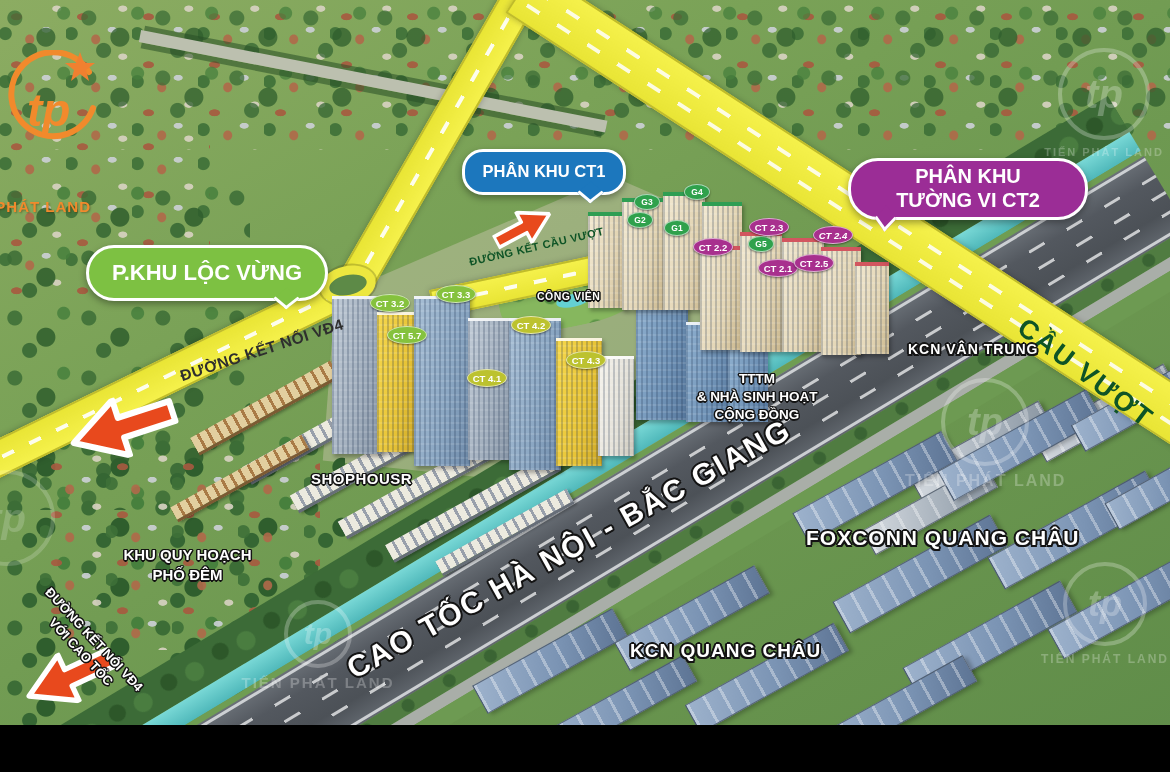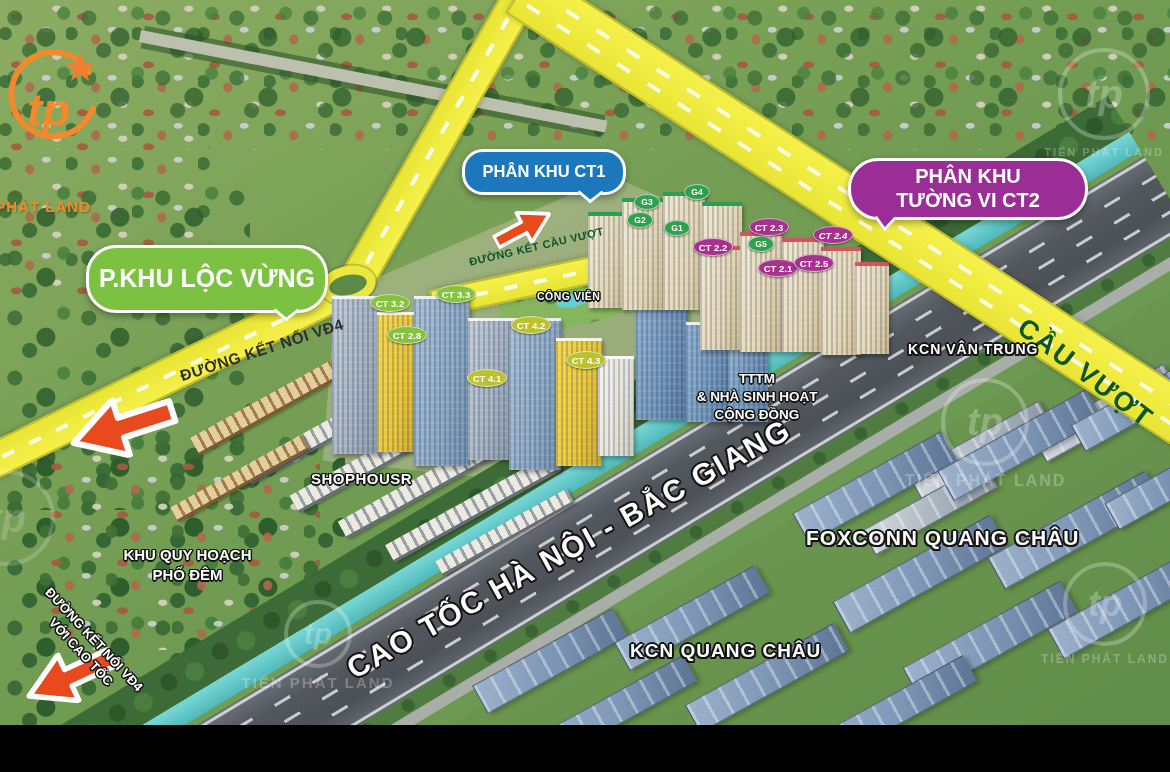--- a/index.html
+++ b/index.html
@@ -271,36 +271,36 @@
   <div class="badge bG" style="left:664px;top:220px;">G1</div>
 
   <div class="badge bM" style="left:693px;top:238px;">CT 2.2</div>
   <div class="badge bM" style="left:749px;top:218px;">CT 2.3</div>
   <div class="badge bM" style="left:813px;top:226px;font-style:italic;">CT 2.4</div>
   <div class="badge bM" style="left:758px;top:259px;">CT 2.1</div>
   <div class="badge bM" style="left:794px;top:254px;">CT 2.5</div>
 
   <div class="badge bL" style="left:370px;top:294px;">CT 3.2</div>
   <div class="badge bL" style="left:436px;top:285px;">CT 3.3</div>
-  <div class="badge bL" style="left:387px;top:326px;">CT 2.8</div>
+  <div class="badge bL" style="left:387px;top:326px;">CT 5.7</div>
 
   <div class="badge bO" style="left:511px;top:316px;">CT 4.2</div>
   <div class="badge bO" style="left:467px;top:369px;">CT 4.1</div>
   <div class="badge bO" style="left:566px;top:351px;">CT 4.3</div>
 
   <div class="bubble bubble-blue" style="left:462px;top:149px;width:164px;height:46px;font-size:16.5px;">
     <span>PHÂN KHU CT1</span>
     <span class="tail" style="right:24px;bottom:-9px;transform:rotate(40deg) skewX(-12deg);"></span>
   </div>
   <div class="bubble bubble-purple" style="left:848px;top:158px;width:240px;height:62px;font-size:20px;">
     <span>PHÂN KHU</span>
     <span>TƯỜNG VI CT2</span>
     <span class="tail" style="left:26px;bottom:-10px;transform:rotate(55deg) skewX(12deg);"></span>
   </div>
-  <div class="bubble bubble-green" style="left:86px;top:245px;width:242px;height:68px;font-size:25px;">
+  <div class="bubble bubble-green" style="left:86px;top:245px;width:242px;height:56px;font-size:22px;">
     <span>P.KHU LỘC VỪNG</span>
     <span class="tail" style="right:30px;bottom:-9px;transform:rotate(40deg) skewX(-12deg);"></span>
   </div>
 
   <div style="position:absolute;left:-6px;top:50px;width:200px;">
     <svg width="120" height="108" viewBox="0 0 120 108">
       <path d="M95 22 A42 42 0 1 0 99 58" fill="none" stroke="#f18a2c" stroke-width="6" stroke-linecap="round"></path>
       <polygon points="86,2 90,13 101,13 92,20 95,31 86,24 77,31 80,20 71,13 82,13" fill="#f08030"></polygon>
       <text x="33" y="76" font-size="46" font-weight="bold" font-style="italic" fill="#f18a2c">tp</text>
     </svg>

